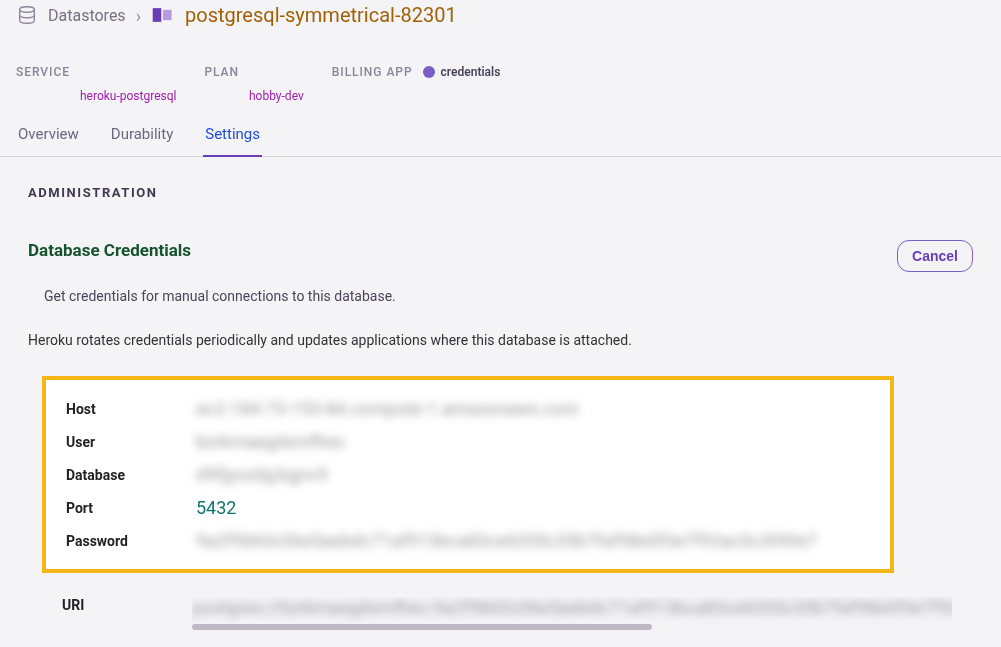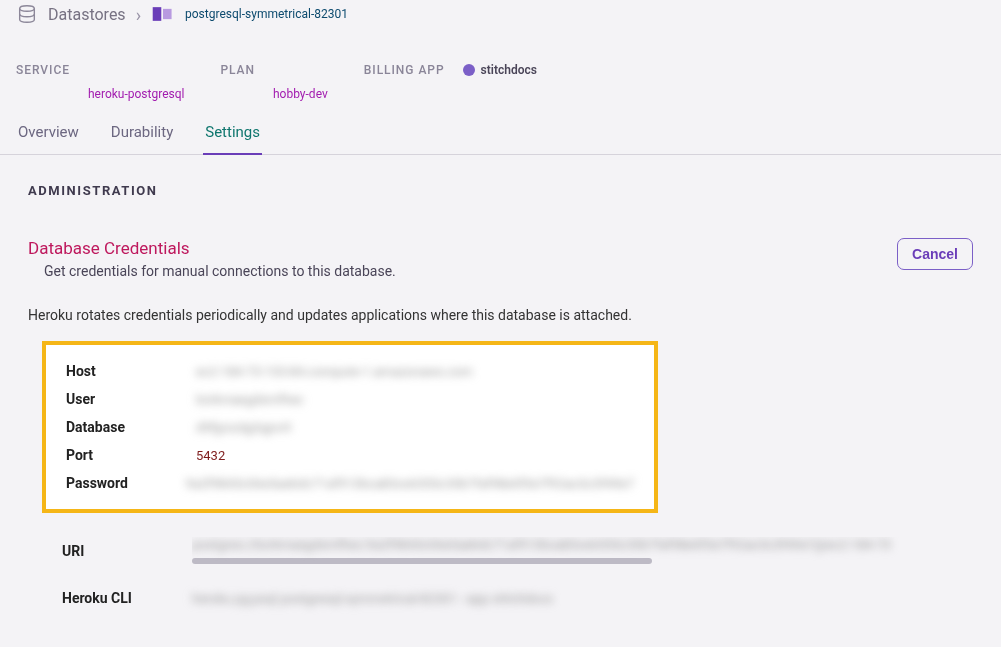--- a/index.html
+++ b/index.html
@@ -36,27 +36,27 @@
     .breadcrumb .chevron {
       color: #9a94a7;
       font-size: 18px;
     }
     .breadcrumb .pg-icon svg {
       width: 24px;
       height: 20px;
       display: block;
     }
     .breadcrumb .pg-name {
-      color: #0c4a6e;
-      font-size: 12px;
+      color: #a16207;
+      font-size: 20px;
     }
     .meta-row {
       display: flex;
       align-items: center;
-      gap: 18px;
+      gap: 10px;
       margin-bottom: 22px;
       font-size: 12px;
     }
     .meta-label {
       color: #8a8598;
       letter-spacing: 0.08em;
       font-weight: 500;
     }
     .meta-value {
       color: #a21caf;
@@ -82,108 +82,108 @@
       display: flex;
       gap: 28px;
     }
     .tab {
       padding: 0 2px 12px 2px;
       color: #6c6781;
       font-size: 15px;
       cursor: pointer;
     }
     .tab.active {
-      color: #0f766e;
+      color: #1d4ed8;
       border-bottom: 2px solid #6a3db8;
       margin-bottom: -1px;
     }
     .content {
       padding: 28px 28px 40px 28px;
     }
     .admin-heading {
       font-size: 13px;
       letter-spacing: 0.12em;
       font-weight: 700;
       color: #3f3a4e;
       margin-bottom: 40px;
     }
     .cred-row {
       display: flex;
       justify-content: space-between;
       align-items: flex-start;
     }
     .cred-heading {
-      color: #be185d;
+      color: #14532d;
       font-size: 17px;
-      font-weight: 400;
-      margin-bottom: 5px;
+      font-weight: 700;
+      margin-bottom: 28px;
     }
     .cred-sub {
       color: #4a4558;
       font-size: 14px;
       margin-bottom: 28px;
       margin-left: 16px;
     }
     .cancel-btn {
       border: 1.5px solid #7b5fc7;
       color: #6a3db8;
       background: transparent;
-      border-radius: 7px;
+      border-radius: 12px;
       padding: 7px 14px;
       font-size: 14px;
       font-weight: 600;
       cursor: pointer;
     }
     .note {
       font-size: 14px;
       color: #333;
       margin-bottom: 8px;
     }
     .note .bold {
       font-weight: 700;
     }
     .rotate-note {
       font-size: 14px;
       color: #333;
-      margin-bottom: 18px;
+      margin-bottom: 28px;
     }
     .creds-box {
       background: #fff;
       border: 4px solid #f5b617;
       padding: 12px 20px;
       margin-left: 14px;
-      width: 616px;
+      width: 852px;
     }
     .cred-line {
       display: flex;
       align-items: center;
       padding: 6px 0;
     }
     .cred-key {
       width: 130px;
       font-weight: 700;
       color: #222;
       font-size: 14px;
     }
     .cred-val {
-      color: #7f1d1d;
-      font-size: 13px;
+      color: #0f766e;
+      font-size: 18px;
     }
     .blur {
       filter: blur(4px);
       color: #999;
       user-select: none;
     }
     .extra-lines {
       margin-left: 18px;
       margin-top: 16px;
     }
     .extra-line {
       display: flex;
-      align-items: center;
+      align-items: flex-start;
       padding: 8px 0 18px 16px;
     }
     .extra-key {
       width: 130px;
       font-weight: 700;
       color: #222;
       font-size: 14px;
     }
     .uri-scroll {
       width: 760px;
@@ -224,21 +224,21 @@
   </div>
 
   <div class="meta-row">
     <span class="meta-label">SERVICE</span>
     <span class="meta-value">heroku-postgresql</span>
     <span class="meta-label">PLAN</span>
     <span class="meta-value">hobby-dev</span>
     <span class="meta-label">BILLING APP</span>
     <span class="billing-app">
       <span class="billing-dot"></span>
-      <span>stitchdocs</span>
+      <span>credentials</span>
     </span>
   </div>
 
   <div class="tabs">
     <div class="tab">Overview</div>
     <div class="tab">Durability</div>
     <div class="tab active">Settings</div>
   </div>
 </div>
 

